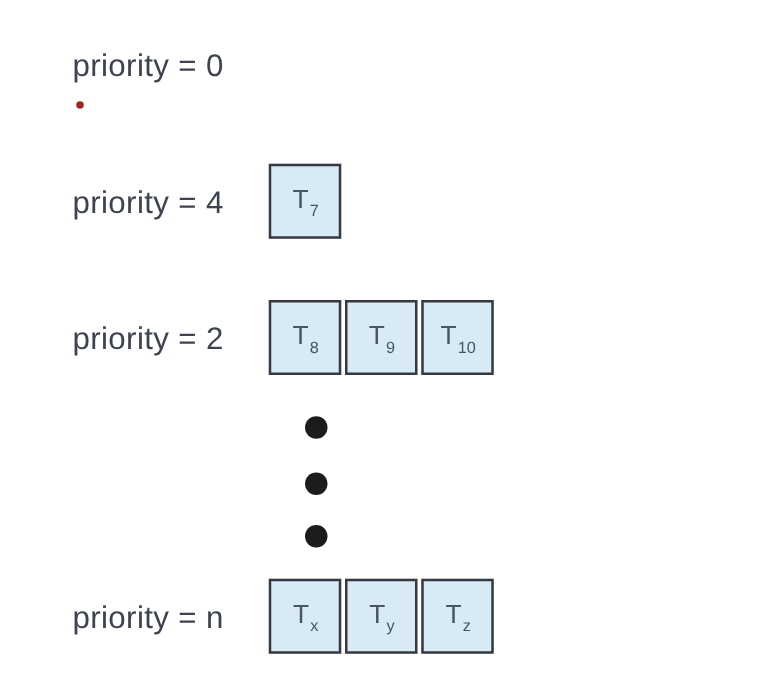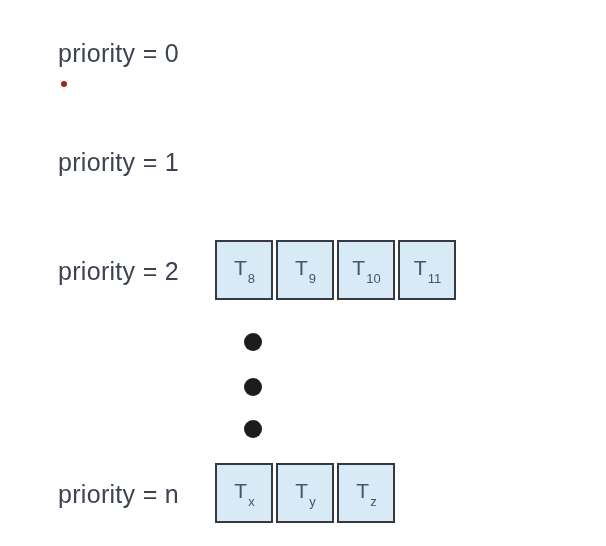--- a/index.html
+++ b/index.html
@@ -82,38 +82,38 @@
 </style>
 </head>
 <body>
 
 <div class="canvas">
   <div id="rows">
       <div class="prow" style="top: 22px;">
         <div class="plabel">priority = 0</div>
       </div>
       <div class="prow" style="top: 131px;">
-        <div class="plabel">priority = 1</div>
+        <div class="plabel">priority = 4</div>
         <div class="cells">
+          <div class="cell">
+            <span class="t">T<sub>7</sub></span>
+          </div>
         </div>
       </div>
       <div class="prow" style="top: 240px;">
         <div class="plabel">priority = 2</div>
         <div class="cells">
           <div class="cell">
             <span class="t">T<sub>8</sub></span>
           </div>
           <div class="cell">
             <span class="t">T<sub>9</sub></span>
           </div>
           <div class="cell">
             <span class="t">T<sub>10</sub></span>
-          </div>
-          <div class="cell">
-            <span class="t">T<sub>11</sub></span>
           </div>
         </div>
       </div>
       <div class="prow" style="top: 463px;">
         <div class="plabel">priority = n</div>
         <div class="cells">
           <div class="cell">
             <span class="t">T<sub>x</sub></span>
           </div>
           <div class="cell">

